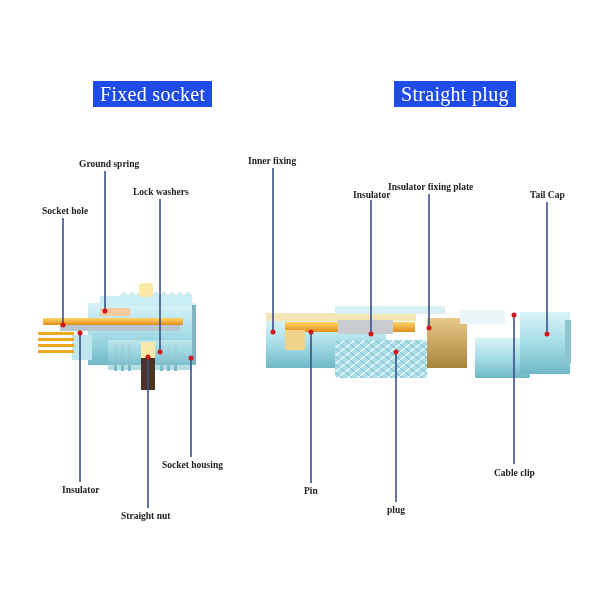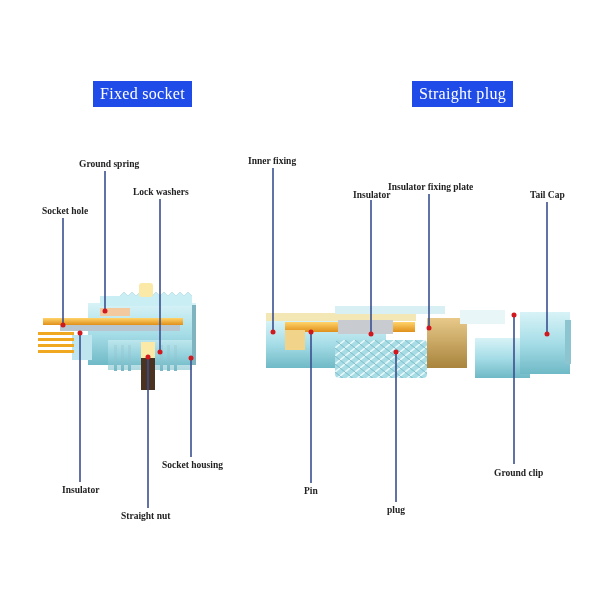--- a/index.html
+++ b/index.html
@@ -1,25 +1,25 @@
 <!DOCTYPE html>
 <html><head>
 <meta charset="utf-8">
 <style>
   html,body{margin:0;padding:0;background:#fff;}
   body{width:600px;height:600px;position:relative;overflow:hidden;font-family:"Liberation Serif","DejaVu Serif",serif;}
-  .title{position:absolute;top:81px;height:26px;background:#1f4be8;color:#fff;font-size:16px;line-height:26px;padding:0 7px;letter-spacing:0.3px;}
+  .title{position:absolute;top:81px;height:26px;background:#1f4be8;color:#fff;font-size:20px;line-height:26px;padding:0 7px;letter-spacing:0.3px;}
   .lbl{position:absolute;font-size:9.5px;color:#222;white-space:nowrap;font-weight:bold;}
   svg{position:absolute;left:0;top:0;}
 </style>
 </head>
 <body>
 
 <div class="title" style="left:93px;">Fixed socket</div>
-<div class="title" style="left:412px;">Straight plug</div>
+<div class="title" style="left:394px;">Straight plug</div>
 
 <svg width="600" height="600">
   <defs>
     <linearGradient id="cy" x1="0" y1="0" x2="0" y2="1">
       <stop offset="0" stop-color="#d8f3f7"></stop>
       <stop offset="0.5" stop-color="#a6dde7"></stop>
       <stop offset="1" stop-color="#6fb9c6"></stop>
     </linearGradient>
     <linearGradient id="gd" x1="0" y1="0" x2="0" y2="1">
       <stop offset="0" stop-color="#ffd36a"></stop>
@@ -125,13 +125,13 @@
 <div class="lbl" style="left:162px;top:460px;">Socket housing</div>
 <div class="lbl" style="left:62px;top:485px;">Insulator</div>
 <div class="lbl" style="left:121px;top:511px;">Straight nut</div>
 
 <div class="lbl" style="left:248px;top:156px;">Inner fixing</div>
 <div class="lbl" style="left:353px;top:190px;">Insulator</div>
 <div class="lbl" style="left:388px;top:182px;">Insulator fixing plate</div>
 <div class="lbl" style="left:530px;top:190px;">Tail Cap</div>
 <div class="lbl" style="left:304px;top:486px;">Pin</div>
 <div class="lbl" style="left:387px;top:505px;">plug</div>
-<div class="lbl" style="left:494px;top:468px;">Ground clip</div>
+<div class="lbl" style="left:494px;top:468px;">Cable clip</div>
 
 </body></html>

